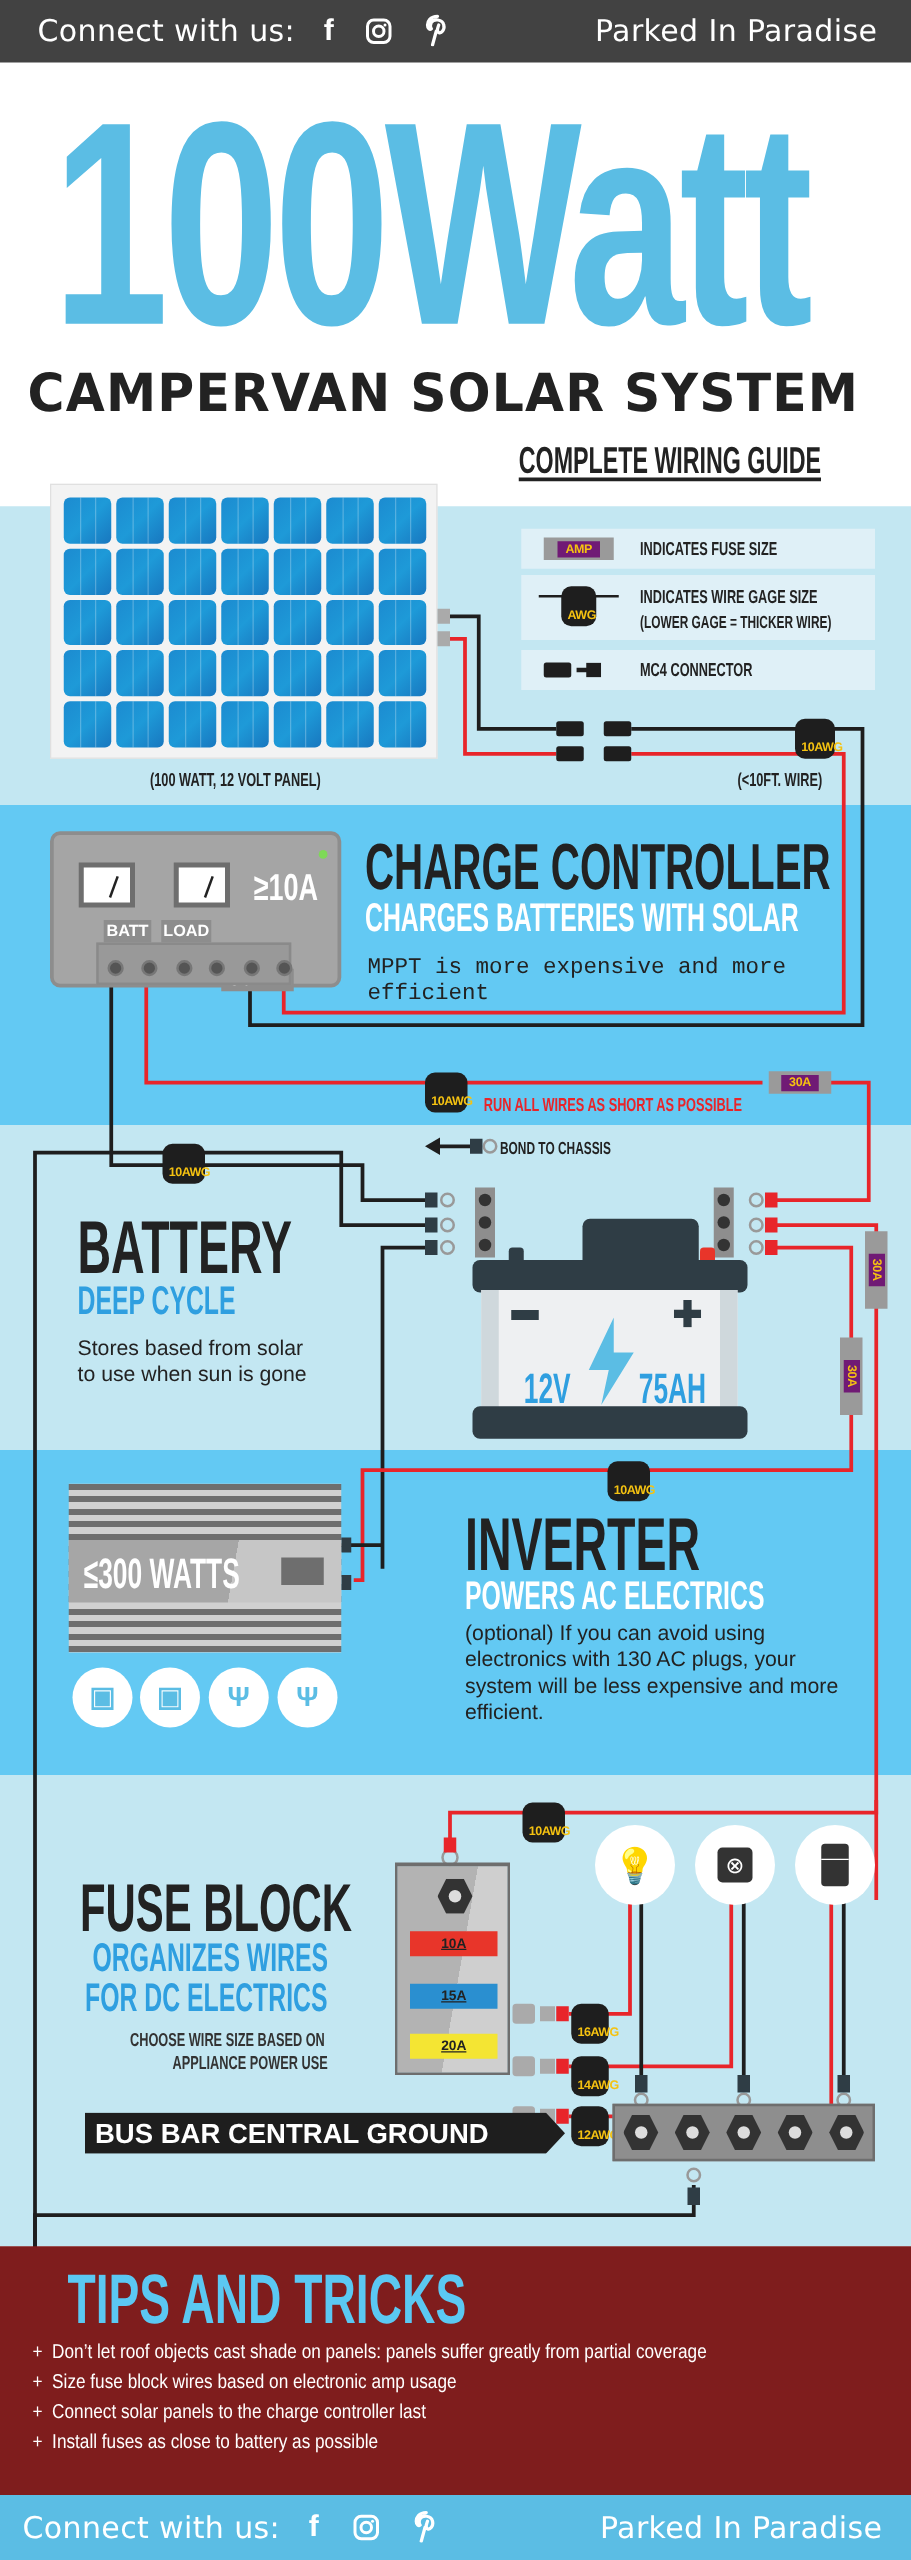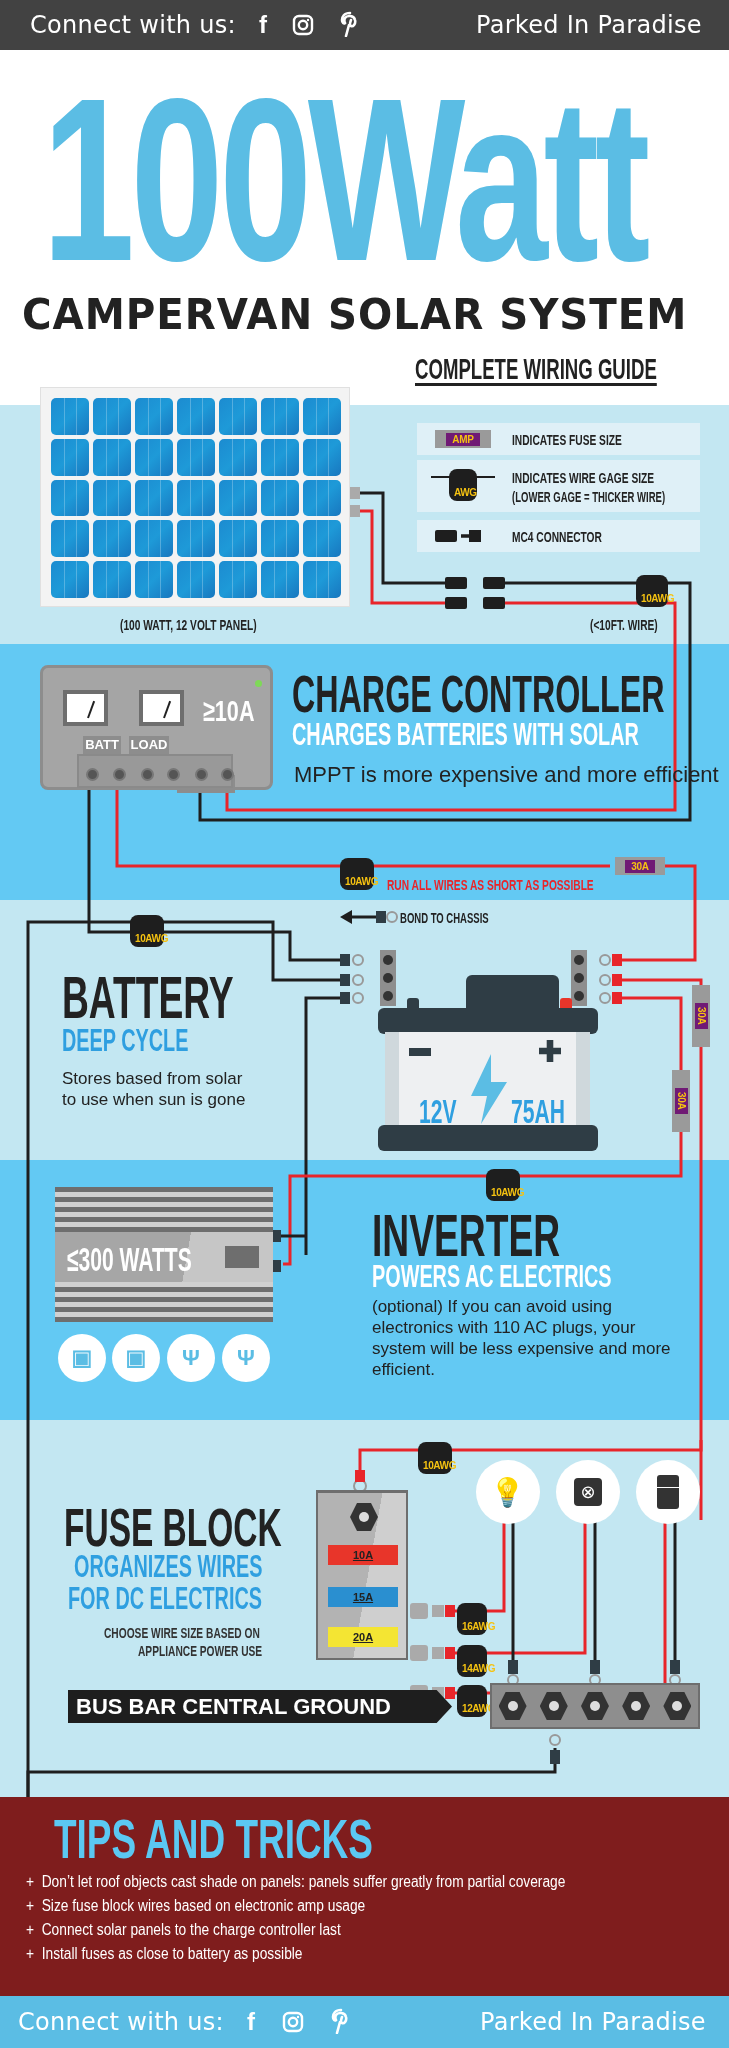--- a/index.html
+++ b/index.html
@@ -294,21 +294,21 @@
   <div class="abs" style="left:34px; top:86px; width:156px; height:34px; background:#999; border:2px solid #8a8a8a;"></div>
   <div class="terminal" style="left:43px;"></div>
   <div class="terminal" style="left:70px;"></div>
   <div class="terminal" style="left:98px;"></div>
   <div class="terminal" style="left:124px;"></div>
   <div class="terminal" style="left:152px;"></div>
   <div class="terminal" style="left:178px;"></div>
 </div>
 <div class="abs h-big" style="left:292px; top:668px;">CHARGE CONTROLLER</div>
 <div class="abs h-sub" style="left:292px; top:718px; color:#fff;">CHARGES BATTERIES WITH SOLAR</div>
-<div class="abs body-text" style="left:294px; top:764px; font-size:22px;">MPPT is more expensive and more efficient</div>
+<div class="abs body-text" style="left:294px; top:764px; font-size:18px;font-family:Liberation Mono, monospace;">MPPT is more expensive and more efficient</div>
 
 <div class="tag" style="left:340px; top:858px; width:34px;">10AWG</div>
 <div class="fuse" style="left:615px; top:857px; width:50px;">
     <span>30A</span>
   </div>
 <div class="abs caption" style="left:387px; top:876px; color:#e8252a;">RUN ALL WIRES AS SHORT AS POSSIBLE</div>
 
 <div class="tag" style="left:130px; top:915px; width:34px;">10AWG</div>
 <div class="abs caption" style="left:400px; top:910px; font-size:14px;">BOND TO CHASSIS</div>
 <div class="abs h-big" style="left:62px; top:968px; font-size:60px;">BATTERY</div>
@@ -345,21 +345,21 @@
     <div class="abs" style="left:170px; top:14px; width:34px; height:22px; background:#6e6e6e;"></div>
   </div>
 </div>
 <div class="outlet" style="left:58px;">▣</div>
 <div class="outlet" style="left:112px;">▣</div>
 <div class="outlet" style="left:167px;">Ψ</div>
 <div class="outlet" style="left:222px;">Ψ</div>
 
 <div class="abs h-big" style="left:372px; top:1206px; font-size:60px;">INVERTER</div>
 <div class="abs h-sub" style="left:372px; top:1260px; color:#fff;">POWERS AC ELECTRICS</div>
-<div class="abs body-text" style="left:372px; top:1296px; width:300px;">(optional) If you can avoid using electronics with 110 AC plugs, your system will be less expensive and more efficient.</div>
+<div class="abs body-text" style="left:372px; top:1296px; width:300px;">(optional) If you can avoid using electronics with 130 AC plugs, your system will be less expensive and more efficient.</div>
 
 <div class="tag" style="left:418px; top:1442px; width:34px;">10AWG</div>
 <div class="abs h-big" style="left:64px; top:1500px; font-size:54px;">FUSE BLOCK</div>
 <div class="abs h-sub" style="left:74px; top:1550px; color:#2f9fe0;">ORGANIZES WIRES</div>
 <div class="abs h-sub" style="left:68px; top:1582px; color:#2f9fe0;">FOR  DC ELECTRICS</div>
 <div class="abs caption" style="left:104px; top:1624px; font-size:15px; color:#333;">CHOOSE WIRE SIZE BASED ON</div>
 <div class="abs caption" style="left:138px; top:1642px; font-size:15px; color:#333;">APPLIANCE POWER USE</div>
 
 <div class="abs fb">
   <div class="hex" style="position:absolute; left:32px; top:10px;"></div>

